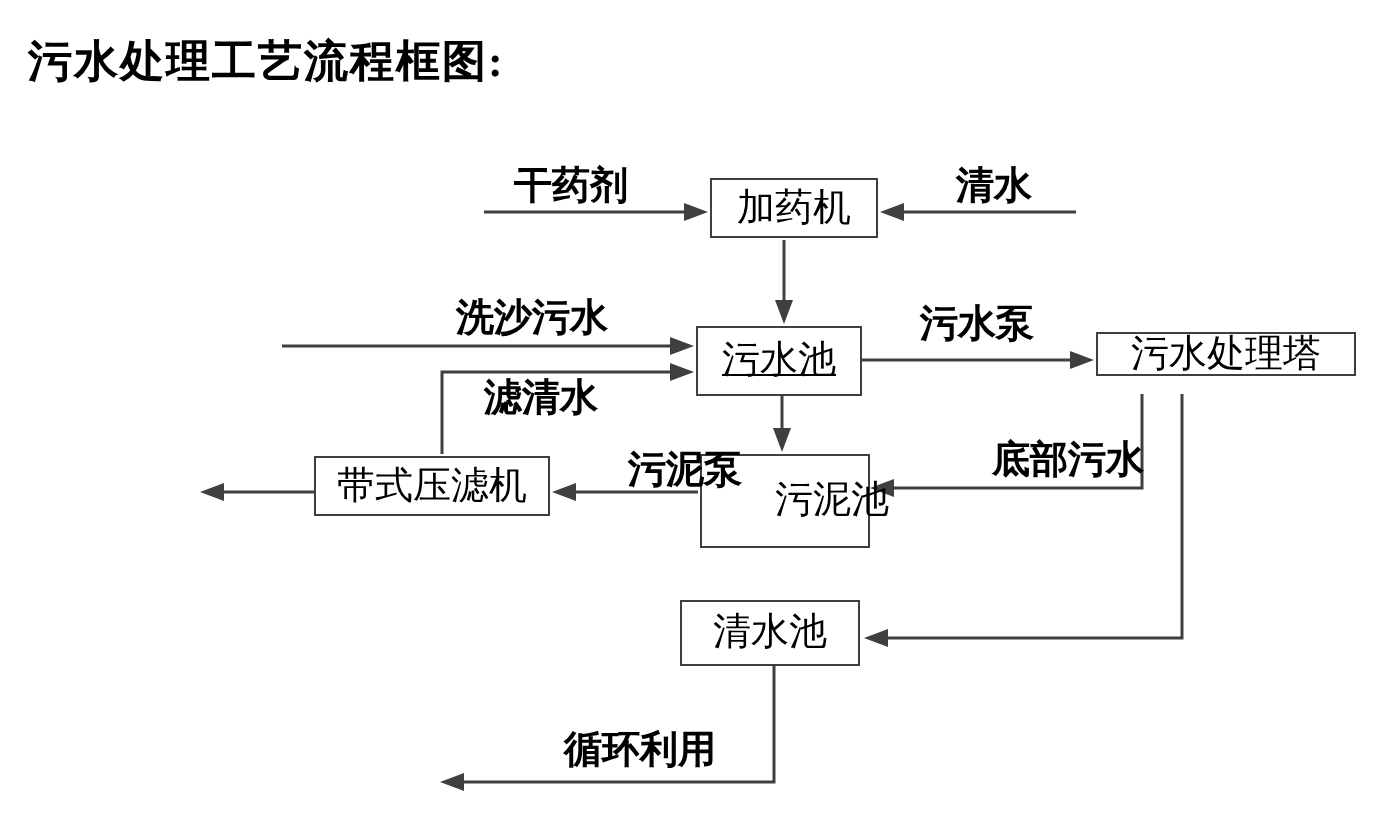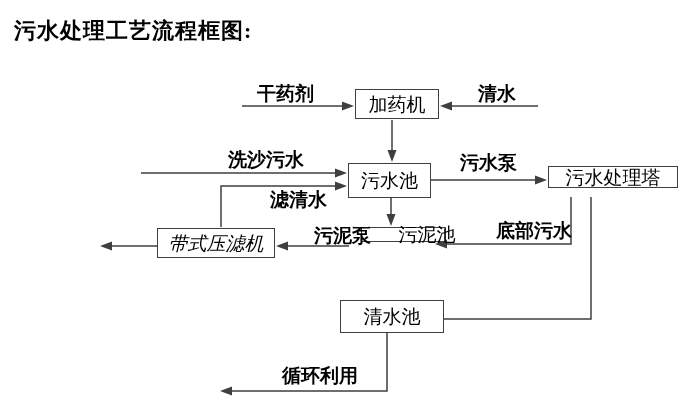--- a/index.html
+++ b/index.html
@@ -34,31 +34,31 @@
     display:flex;align-items:center;justify-content:center;
     font-size:19px;line-height:1;white-space:nowrap;
   }
   .lbl{
     position:absolute;
     font-size:19px;color:var(--text);
     line-height:1;white-space:nowrap;font-weight:bold;
   }
   
   #n-dosing       {left:355px;top:89px; width:84px; height:30px;}
-  #n-sewage-pool  {left:348px;top:163px;width:83px; height:35px;}
+  #n-sewage-pool  {left:348px;top:163px;width:83px; height:35px;text-decoration:underline;}
   #n-tower        {left:548px;top:166px;width:130px;height:22px;}
-  #n-sludge-pool  {left:361px;top:227px;width:85px; height:15px;padding-left:47px;}
-  #n-press        {left:157px;top:228px;width:118px;height:30px;font-style:italic;}
-  #n-clear-pool   {left:340px;top:300px;width:104px; height:33px;}
+  #n-sludge-pool  {left:350px;top:227px;width:85px; height:47px;padding-left:47px;}
+  #n-press        {left:157px;top:228px;width:118px;height:30px;}
+  #n-clear-pool   {left:340px;top:300px;width:90px; height:33px;}
   
   #l-dry     {left:257px;top:84px;}
   #l-clear   {left:478px;top:84px;text-align:right;}
   #l-sand    {left:184px;top:150px;margin-left:44px;}
   #l-pump    {left:460px;top:153px;}
-  #l-filter  {left:270px;top:190px;}
+  #l-filter  {left:242px;top:190px;}
   #l-sludgep {left:284px;top:226px;margin-left:30px;}
   #l-bottom  {left:496px;top:221px;}
   #l-mudcake {left:16px; top:226px;}
   #l-recycle {left:262px;top:366px;margin-left:20px;}
 </style>
 </head>
 <body>
 
 <div id="canvas">
 

